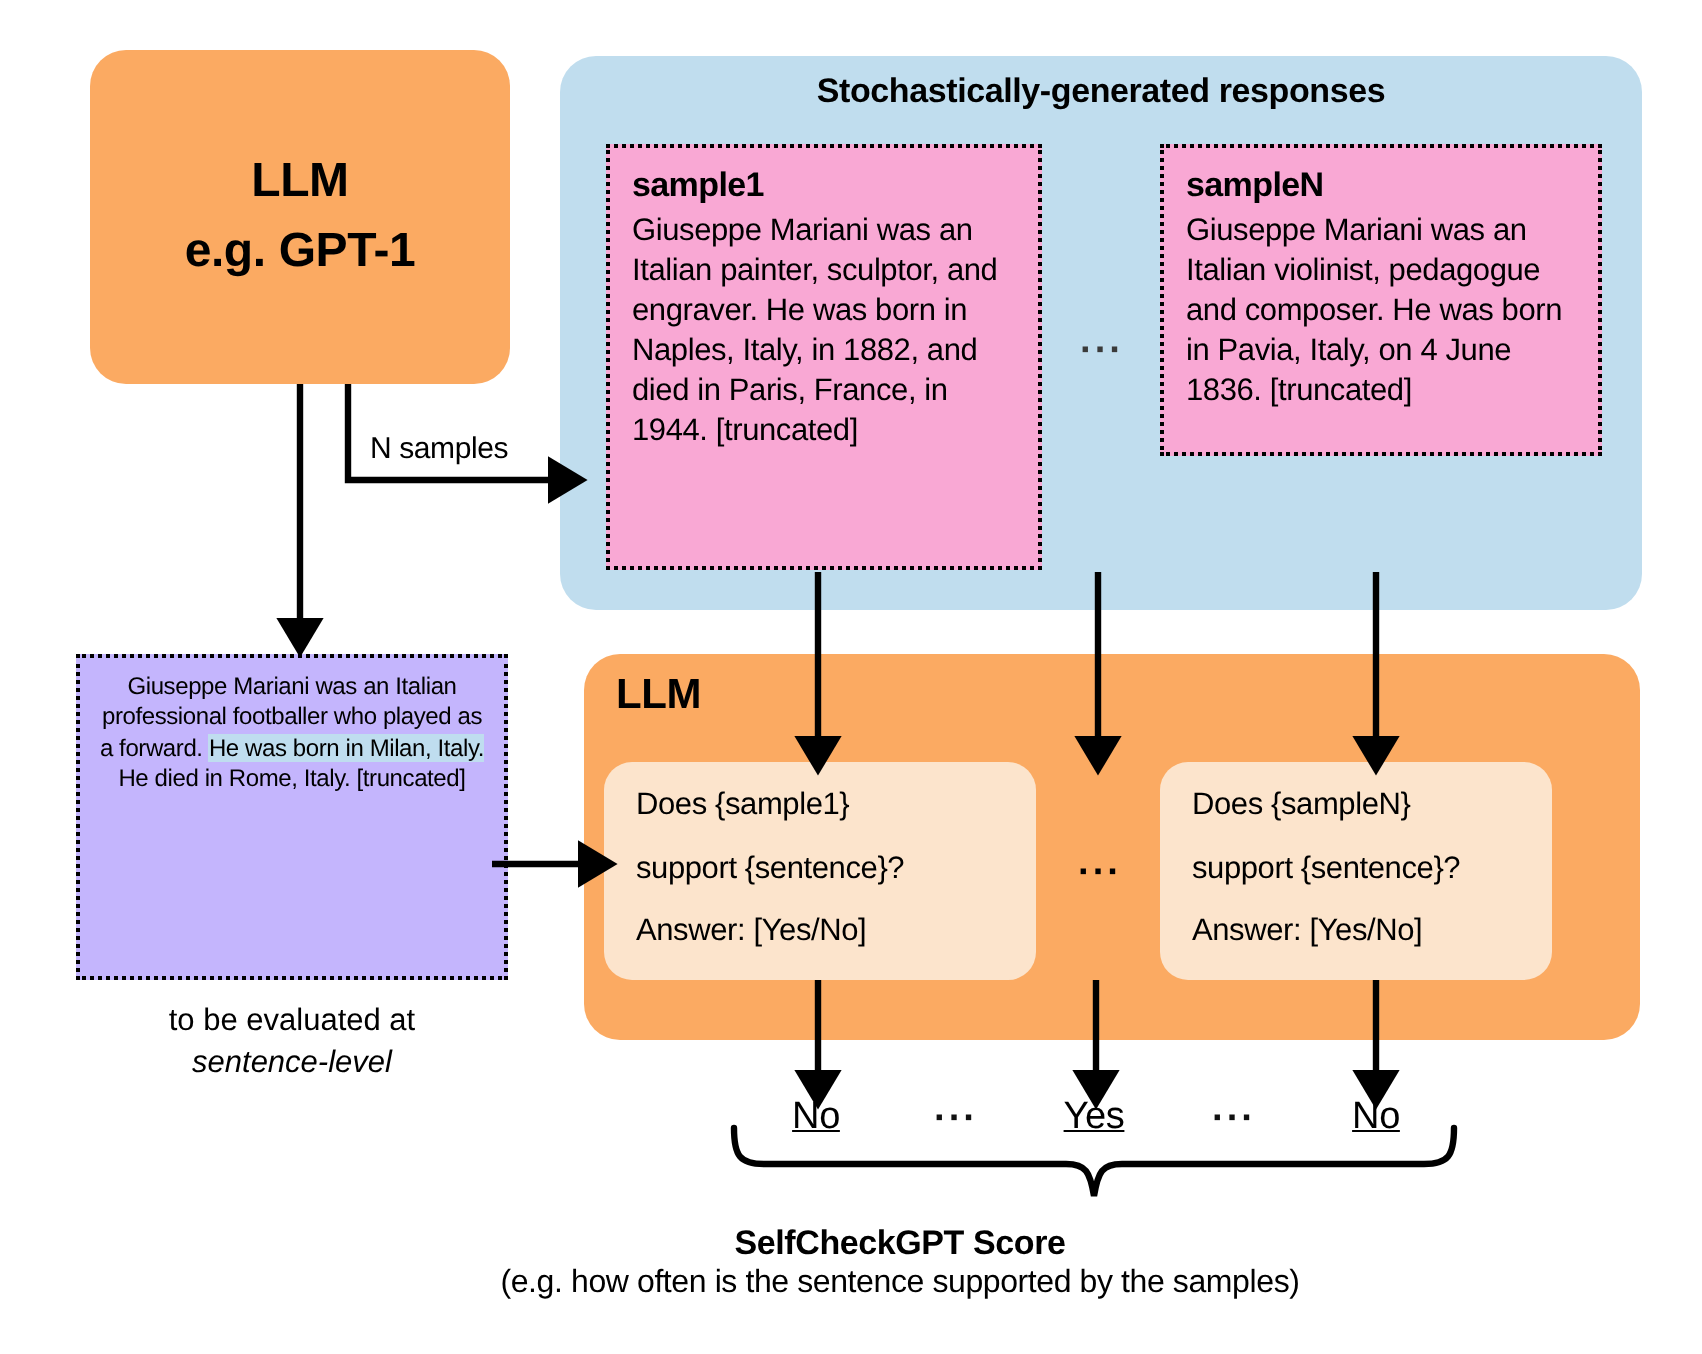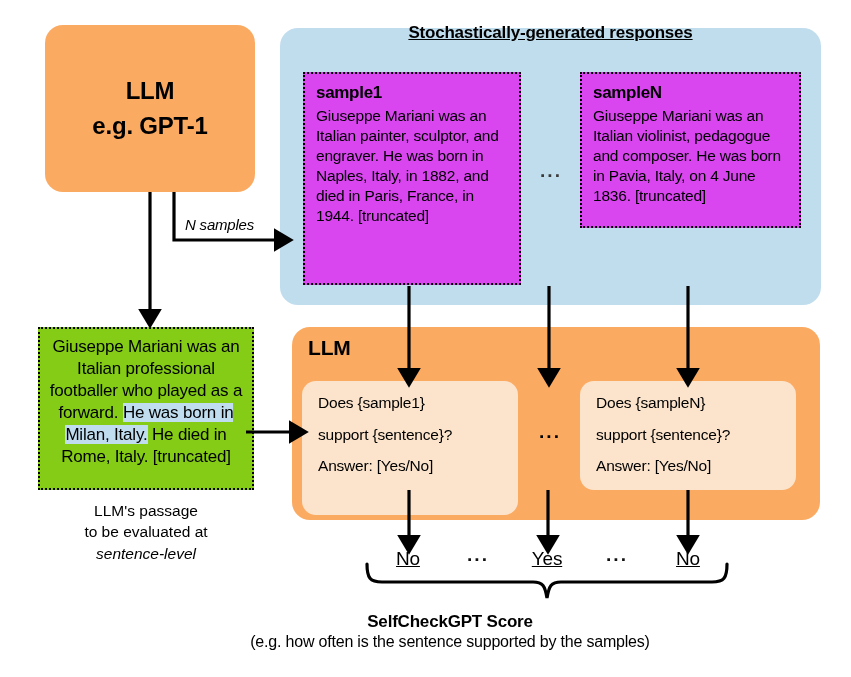--- a/index.html
+++ b/index.html
@@ -37,30 +37,29 @@
     letter-spacing: -0.2px;
     line-height: 1.2;
   }
 
   .blue-panel {
     left: 280px; top: 28px; width: 541px; height: 277px;
     background: #C0DDEE;
     border-radius: 18px;
   }
   .blue-panel-title {
-    left: 280px; top: 23px; width: 541px;
+    left: 280px; top: 36px; width: 541px;
     text-align: center;
     font-size: 17px;
     font-weight: bold;
     letter-spacing: -0.2px;
-    text-decoration: underline;
   }
 
   .sample-box {
-    background: #d946ef;
+    background: #f9a8d4;
     border: 2px dotted #000000;
     box-sizing: border-box;
     padding: 9px 10px 8px 11px;
   }
   .sample-box-1 { left: 303px; top: 72px; width: 218px; height: 213px; }
   .sample-box-n { left: 580px; top: 72px; width: 221px; height: 156px; }
   .sample-title {
     font-size: 17px;
     font-weight: bold;
     letter-spacing: -0.3px;
@@ -77,26 +76,26 @@
     text-align: center;
     font-size: 19px;
     letter-spacing: 1px;
     color: #3a3a3a;
     font-weight: bold;
   }
 
   
   .passage-box {
     left: 38px; top: 327px; width: 216px; height: 163px;
-    background: #84cc16;
+    background: #c4b5fd;
     border: 2px dotted #000000;
     box-sizing: border-box;
     padding: 7px 7px;
     text-align: center;
-    font-size: 17px;
+    font-size: 12px;
     line-height: 1.29;
     letter-spacing: -0.2px;
   }
   .hl { background: #BFDDEF; }
   .passage-caption {
     left: 24px; top: 500px; width: 244px;
     text-align: center;
     font-size: 15.5px;
     line-height: 1.38;
   }
@@ -116,22 +115,22 @@
   }
   .prompt-card {
     background: #FCE4CC;
     border-radius: 14px;
     box-sizing: border-box;
     padding: 14px 16px;
     font-size: 15.5px;
     line-height: 1.0;
     letter-spacing: -0.2px;
   }
-  .prompt-card-1 { left: 302px; top: 381px; width: 216px; height: 134px; }
-  .prompt-card-n { left: 580px; top: 381px; width: 216px; height: 109px; }
+  .prompt-card-1 { left: 302px; top: 381px; width: 216px; height: 109px; }
+  .prompt-card-n { left: 580px; top: 381px; width: 196px; height: 109px; }
   .prompt-line { margin-bottom: 16px; }
   .prompt-line:last-child { margin-bottom: 0; }
 
   .ellipsis-orange {
     left: 524px; top: 426px; width: 52px;
     text-align: center;
     font-size: 19px;
     letter-spacing: 1px;
     font-weight: bold;
   }
@@ -170,21 +169,20 @@
     left: 180px; top: 633px; width: 540px;
     text-align: center;
     font-size: 16px;
     letter-spacing: -0.2px;
   }
 
   .label-n-samples {
     left: 185px; top: 216px;
     font-size: 15px;
     letter-spacing: -0.2px;
-    font-style: italic;
   }
 
   svg.overlay {
     position: absolute;
     left: 0; top: 0;
     width: 851px; height: 677px;
     pointer-events: none;
   }
 </style>
 </head>
@@ -211,21 +209,20 @@
     <div class="sample-title">sampleN</div>
     <div class="sample-text">Giuseppe Mariani was an Italian violinist, pedagogue and composer. He was born in Pavia, Italy, on 4 June 1836. [truncated]</div>
   </div>
 
   <div class="abs label-n-samples">N samples</div>
 
   <div class="abs passage-box">
     <span>Giuseppe Mariani was an Italian professional footballer who played as a forward. </span><span class="hl">He was born in Milan, Italy.</span><span> He died in Rome, Italy. [truncated]</span>
   </div>
   <div class="abs passage-caption">
-    <div>LLM's passage</div>
     <div>to be evaluated at</div>
     <div class="ital">sentence-level</div>
   </div>
 
   <div class="abs llm-panel"></div>
   <div class="abs llm-panel-title">LLM</div>
 
   <div class="abs prompt-card prompt-card-1">
     <div class="prompt-line">Does {sample1}</div>
     <div class="prompt-line">support {sentence}?</div>

